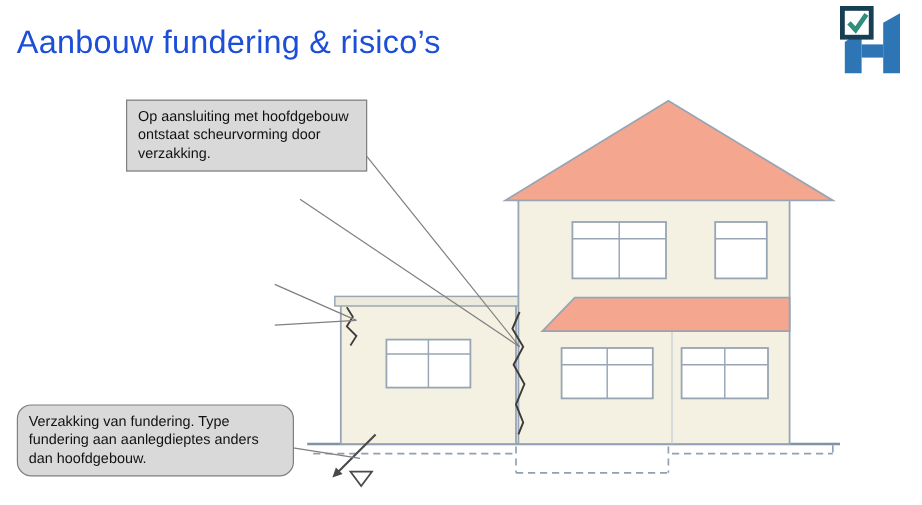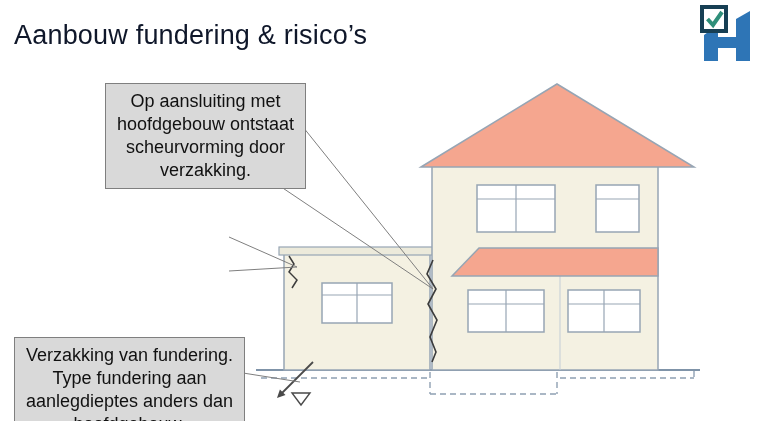--- a/index.html
+++ b/index.html
@@ -2,30 +2,30 @@
 <html><head>
 <meta charset="utf-8">
 <style>
   html,body{margin:0;padding:0;background:#fff;}
   .slide{
     position:relative;width:768px;height:421px;background:#ffffff;
     font-family:"Liberation Sans",sans-serif;overflow:hidden;
   }
   .title{
     position:absolute;left:14px;top:20px;
-    font-size:27px;color:#0f172a;letter-spacing:0.2px;
+    font-size:27px;color:#1d4ed8;letter-spacing:0.2px;
   }
   .callout{
     position:absolute;background:#d9d9d9;border:1px solid #7f7f7f;
-    color:#111;font-size:18px;line-height:1.28;padding:6px 9px;
-    box-sizing:border-box;z-index:3;text-align:center;
+    color:#111;font-size:12px;line-height:1.28;padding:6px 9px;
+    box-sizing:border-box;z-index:3;
   }
   #callout-1{left:105px;top:83px;width:201px;}
   #callout-2{left:25px;top:197px;width:206px;}
-  #callout-3{left:14px;top:337px;width:231px;}
+  #callout-3{left:14px;top:337px;width:231px;border-radius:12px;}
   .diagram{position:absolute;left:0;top:0;z-index:1;}
   .logo{position:absolute;left:699px;top:4px;z-index:2;}
 </style>
 </head>
 <body>
 
 <div class="slide">
 
   <div class="title">Aanbouw fundering &amp; risico’s</div>
 

